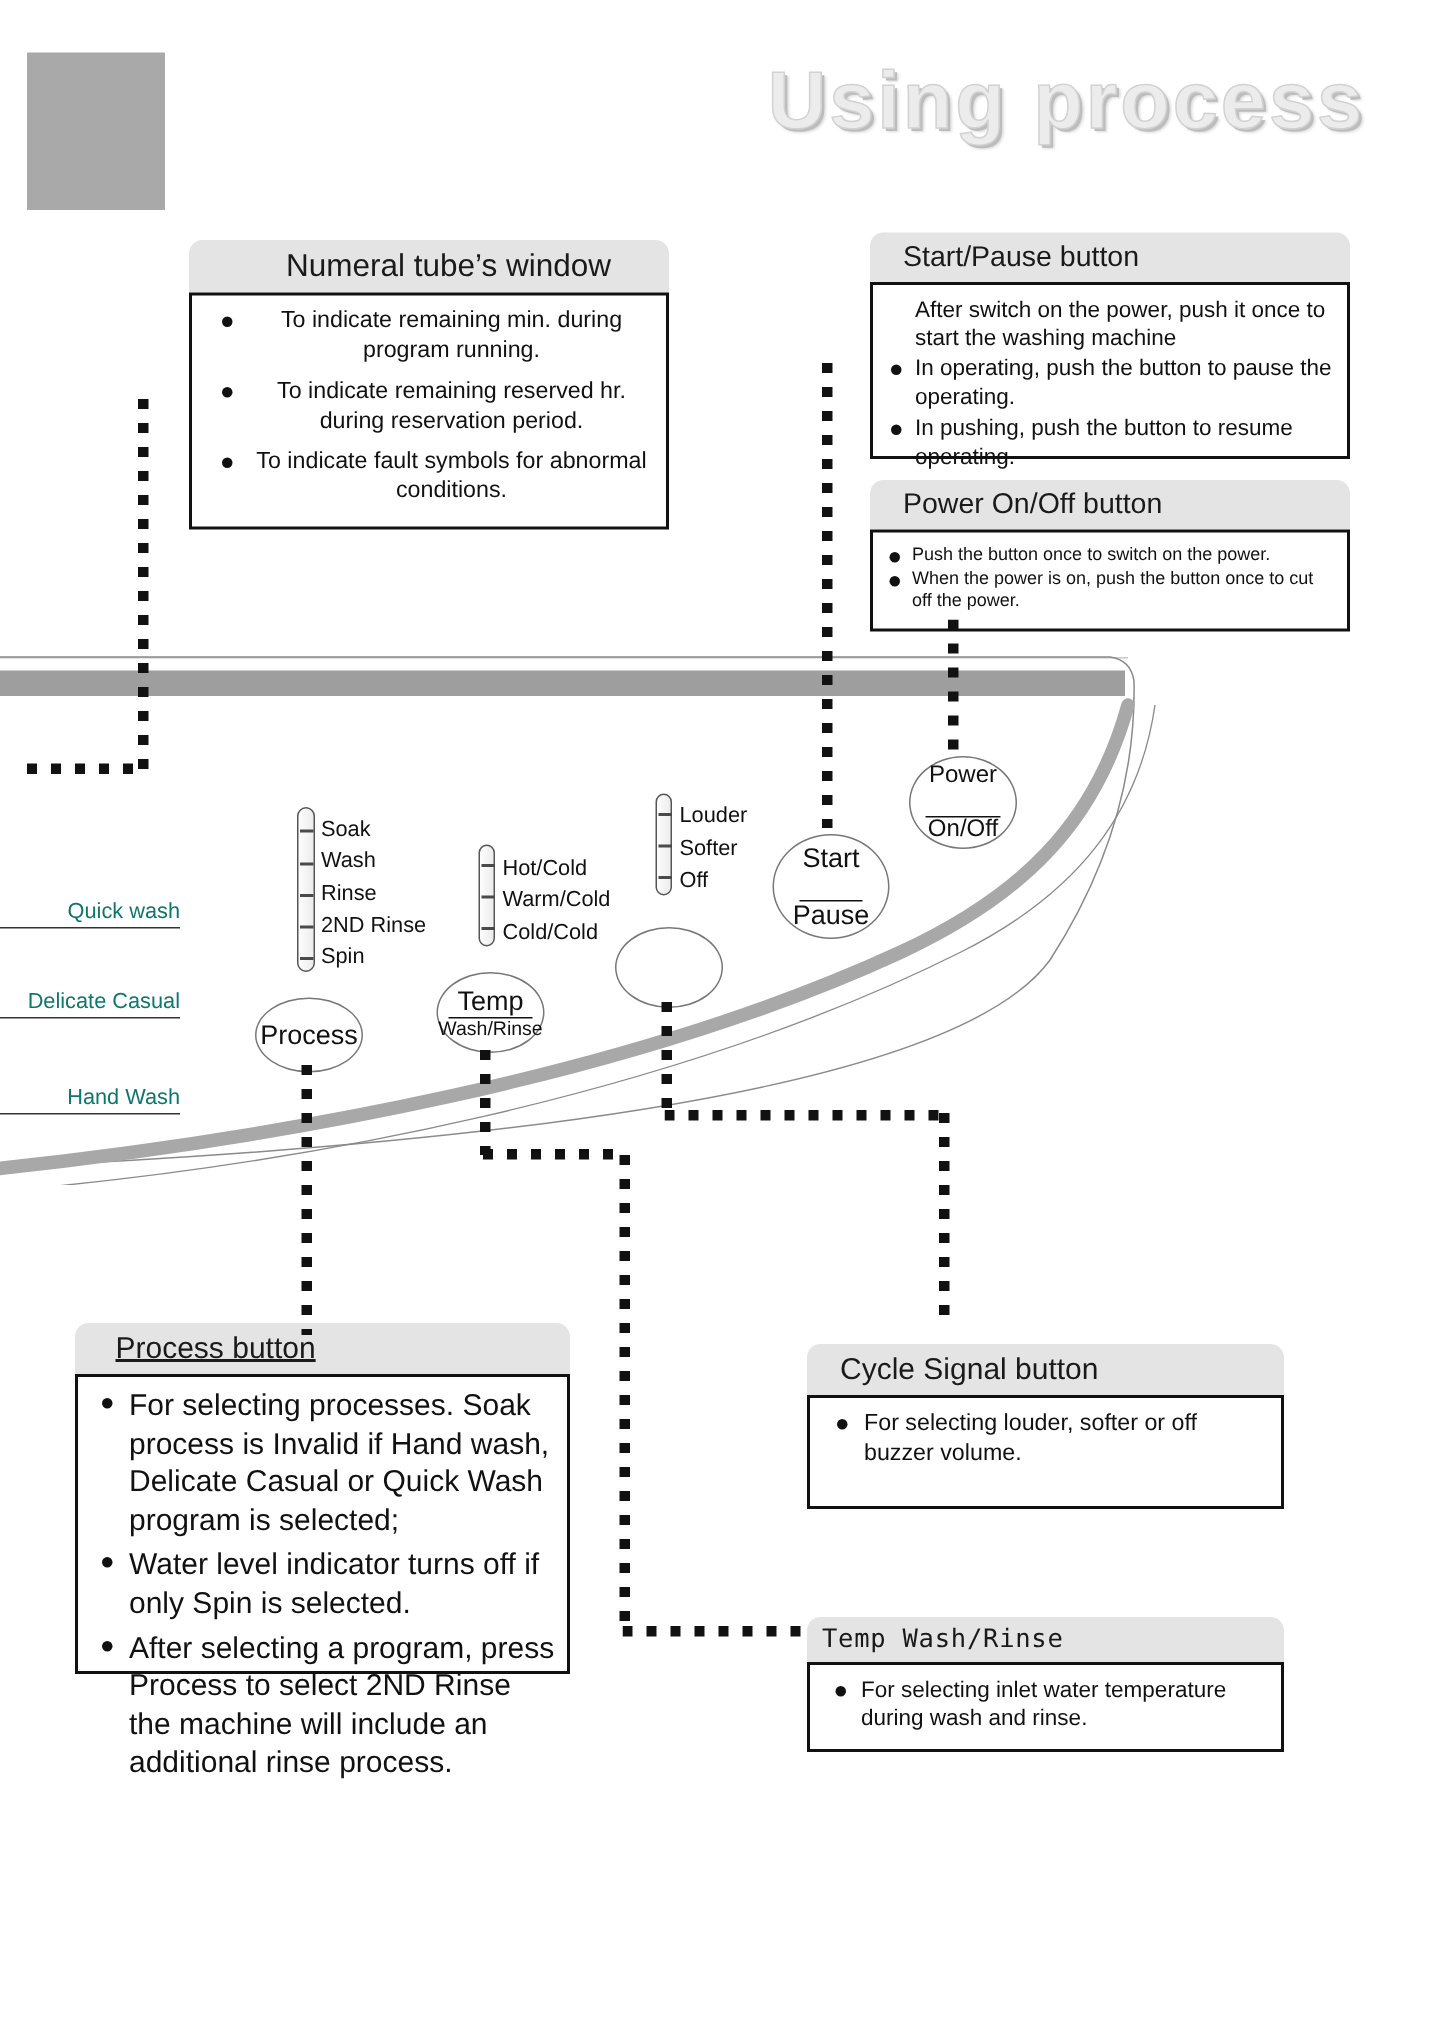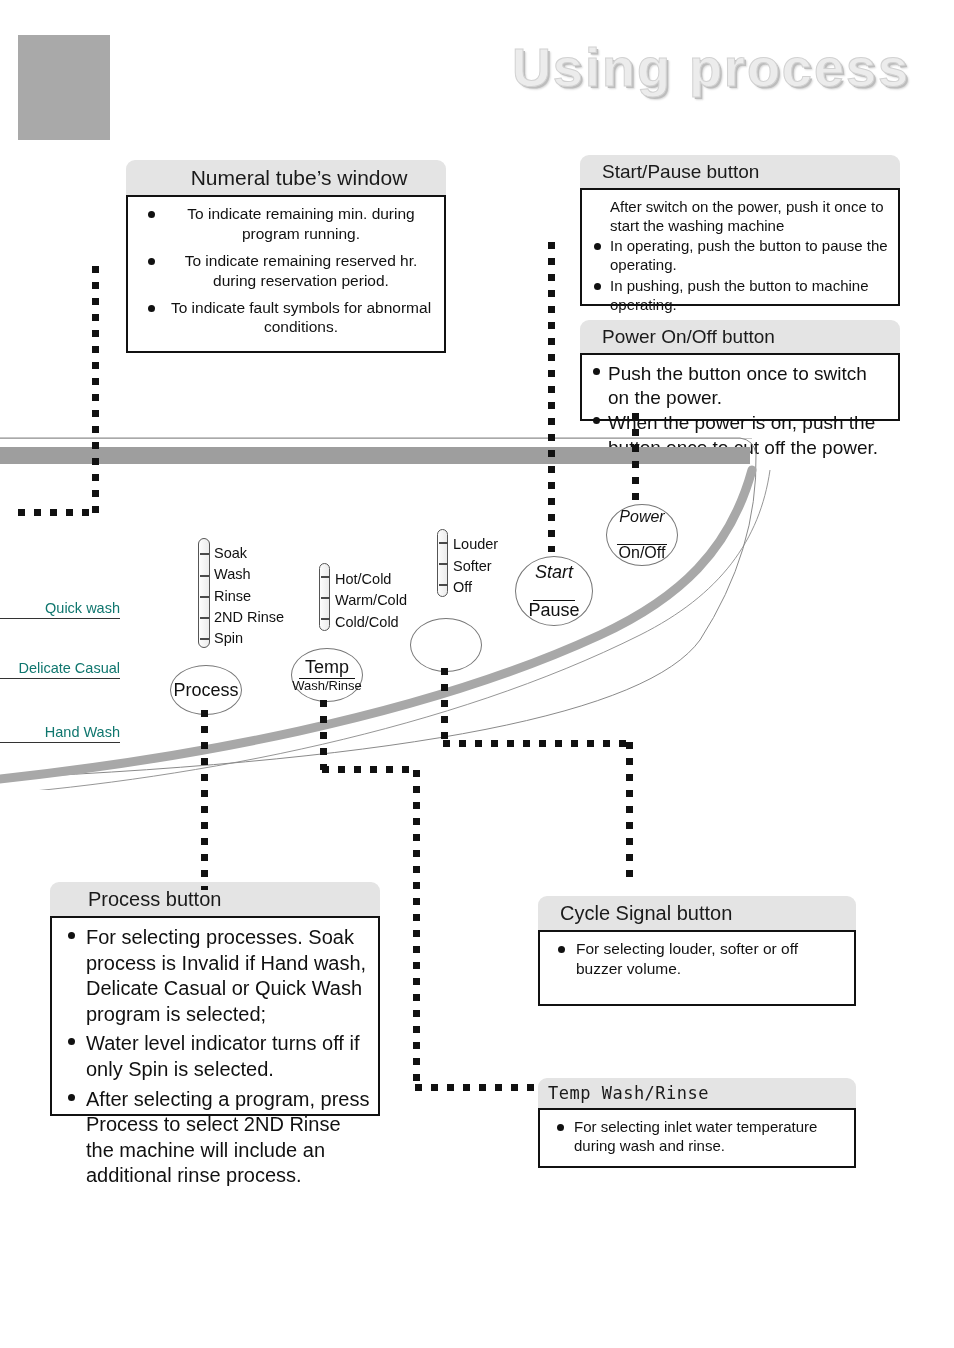--- a/index.html
+++ b/index.html
@@ -98,25 +98,25 @@
   #box-numeral li { font-size: 15.5px; margin-bottom: 7px; padding-left: 30px; }
   #box-numeral li.bulleted::before { left: 12px; top: 7px; }
 
   #box-startpause { left: 580px; top: 155px; width: 320px; }
   #box-startpause .body { height: 118px; }
   #box-startpause li { margin-bottom: 1px; padding-left: 20px; }
   #box-startpause li.bulleted::before { left: 4px; }
 
   #box-power { left: 580px; top: 320px; width: 320px; }
   #box-power .body { height: 68px; }
-  #box-power li { margin-bottom: 1px; padding-left: 18px; font-size: 19px; }
+  #box-power li { margin-bottom: 1px; padding-left: 18px; font-size: 12px; }
   #box-power li.bulleted::before { left: 3px; top: 6px; }
 
   #box-process { left: 50px; top: 882px; width: 330px; }
-  #box-process .cap { font-size: 20px; padding-left: 38px; }
+  #box-process .cap { font-size: 20px; padding-left: 27px; text-decoration: underline; }
   #box-process .body { height: 200px; }
   #box-process li { font-size: 20px; padding-left: 26px; margin-bottom: 4px; }
   #box-process li.bulleted::before { left: 8px; top: 7px; }
 
   #box-cycle { left: 538px; top: 896px; width: 318px; }
   #box-cycle .cap { font-size: 20px; padding-left: 22px; }
   #box-cycle .body { height: 76px; }
   #box-cycle li { font-size: 15.5px; padding-left: 28px; }
   #box-cycle li.bulleted::before { left: 10px; top: 7px; }
 
@@ -178,21 +178,21 @@
     background: #fff;
     display: flex;
     flex-direction: column;
     align-items: center;
     justify-content: center;
     color: #111;
     text-align: center;
   }
   .knob .l1 { font-size: 18px; line-height: 1.05; }
   .knob .l2 { font-size: 18px; line-height: 1.05; }
-  .knob.split .l1 { border-bottom: 1.6px solid #111; padding: 0 2px 18px; font-style: italic; }
+  .knob.split .l1 { border-bottom: 1.6px solid #111; padding: 0 2px 18px; }
   .knob.small .l1, .knob.small .l2 { font-size: 16px; }
   .knob.temp .l1 { font-size: 18px; border-bottom: 1.6px solid #111; padding: 0 6px 1px; }
   .knob.temp .l2 { font-size: 13px; }
 
   
   .prog-label {
     position: absolute;
     font-size: 14.5px;
     color: #0f766e;
     border-bottom: 1.2px solid #333;
@@ -249,21 +249,21 @@
       </ul>
     </div>
   </div>
 
   <div class="callout" id="box-startpause">
     <div class="cap">Start/Pause button</div>
     <div class="body">
       <ul>
         <li class="nobullet">After switch on the power, push it once to start the washing machine</li>
         <li class="bulleted">In operating, push the button to pause the operating.</li>
-        <li class="bulleted">In pushing, push the button to machine operating.</li>
+        <li class="bulleted">In pushing, push the button to resume operating.</li>
       </ul>
     </div>
   </div>
 
   <div class="callout" id="box-power">
     <div class="cap">Power On/Off button</div>
     <div class="body">
       <ul>
         <li class="bulleted">Push the button once to switch on the power.</li>
         <li class="bulleted">When the power is on, push the button once to cut off the power.</li>

